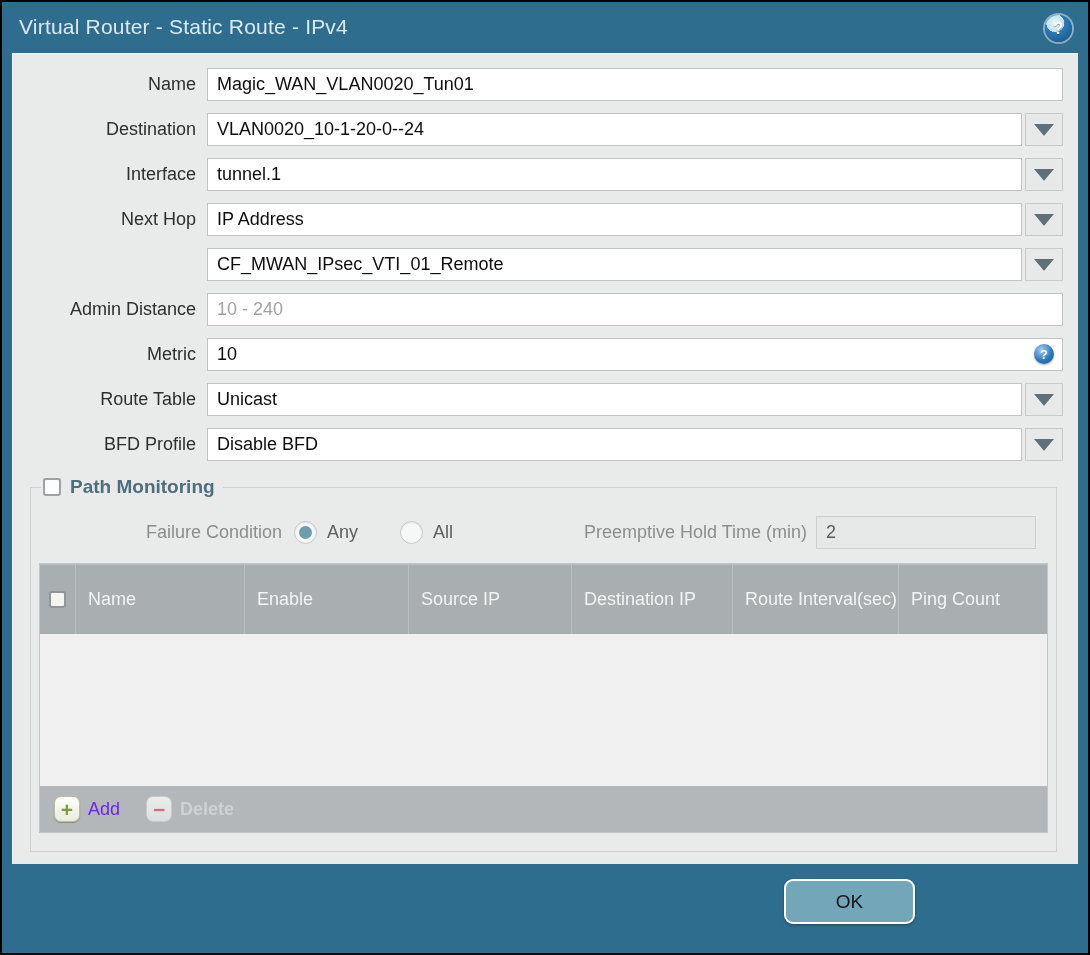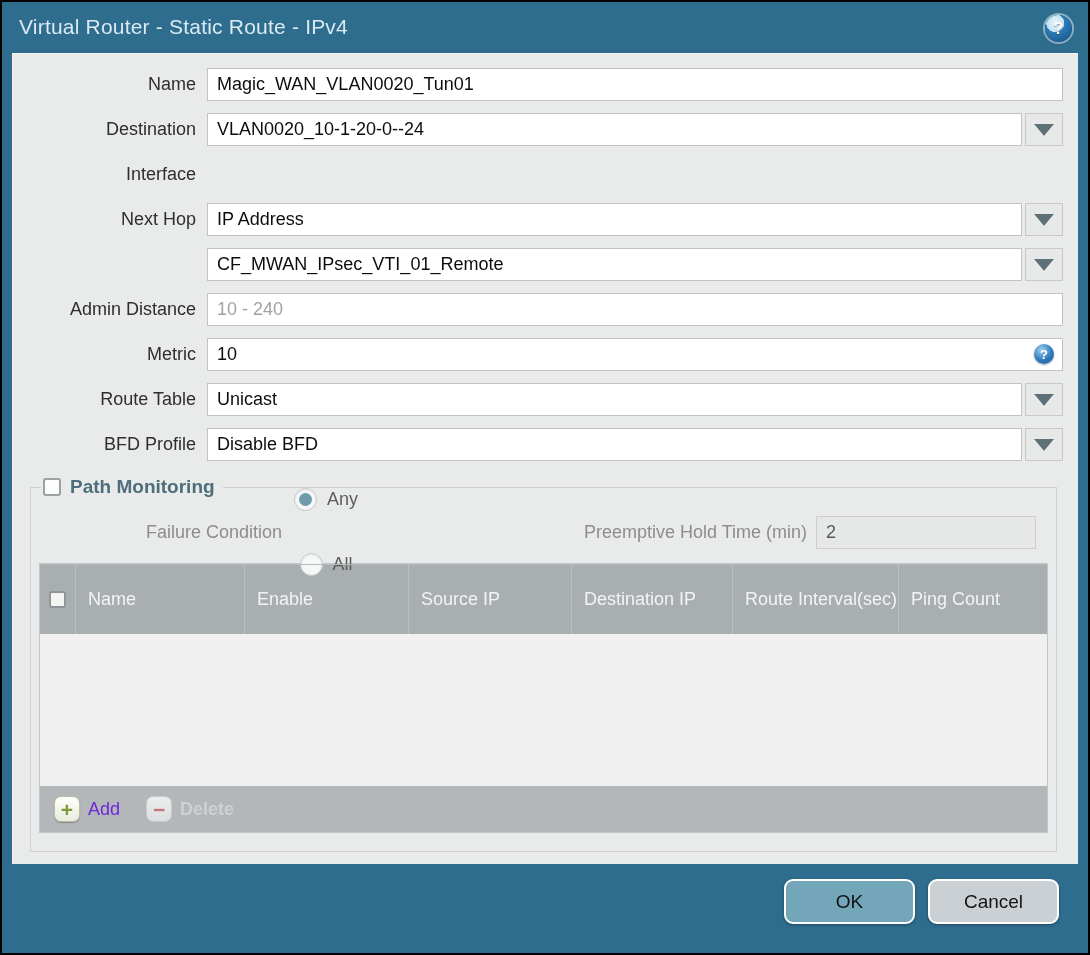--- a/index.html
+++ b/index.html
@@ -80,21 +80,21 @@
     display:flex; align-items:center; gap:9px;
     margin-left:2px; padding:0 8px 0 2px;
   }
   .checkbox {
     width:18px; height:18px; background:#fdfdfd;
     border:2px solid #9ba1a4; border-radius:3px; cursor:pointer; flex:none;
   }
   .pm-title { font-size:19px; font-weight:bold; color:#4e6e7c; }
   .pm-row { display:flex; align-items:center; height:34px; margin:9px 12px 14px 0; }
   .fc-label { width:255px; text-align:right; padding-right:12px; font-size:18px; color:#8d8d8d; flex:none; }
-  .radio-group { display:flex; align-items:center; gap:42px;flex-direction:column; }
+  .radio-group { display:flex; align-items:center; gap:42px; }
   .radio-opt { display:flex; align-items:center; gap:10px; cursor:pointer; }
   .radio {
     width:23px; height:23px; border-radius:50%;
     background:#f6f7f7; border:1px solid #c3c8ca; flex:none;
     display:flex; align-items:center; justify-content:center;
     box-shadow: inset 0 1px 2px rgba(0,0,0,.08);
   }
   .radio .dot { width:13px; height:13px; border-radius:50%; background:#6f9cad; display:none; }
   .radio.checked .dot { display:block; }
   .radio-label { font-size:18px; color:#5e5e5e; }
@@ -181,20 +181,26 @@
       <div class="field-wrap">
         <input class="text-field" type="text" value="VLAN0020_10-1-20-0--24" style="">
         <div class="dd-btn">
           <span class="dd-tri"></span>
         </div>
       </div>
     </div>
 
     <div class="row">
       <div class="row-label">Interface</div>
+      <div class="field-wrap">
+        <input class="text-field" type="text" value="tunnel.1" style="">
+        <div class="dd-btn">
+          <span class="dd-tri"></span>
+        </div>
+      </div>
     </div>
 
     <div class="row">
       <div class="row-label">Next Hop</div>
       <div class="field-wrap">
         <input class="text-field" type="text" value="IP Address" style="">
         <div class="dd-btn">
           <span class="dd-tri"></span>
         </div>
       </div>
@@ -291,15 +297,14 @@
             <span class="tool-icon del-icon">−</span>
             <span class="tool-label">Delete</span>
           </div>
         </div>
       </div>
     </fieldset>
 
   </div>
 
   <button class="dlg-btn btn-ok">OK</button>
-  <button class="dlg-btn btn-cancel">Cancel</button>
 
 </div>
 
 </body></html>

